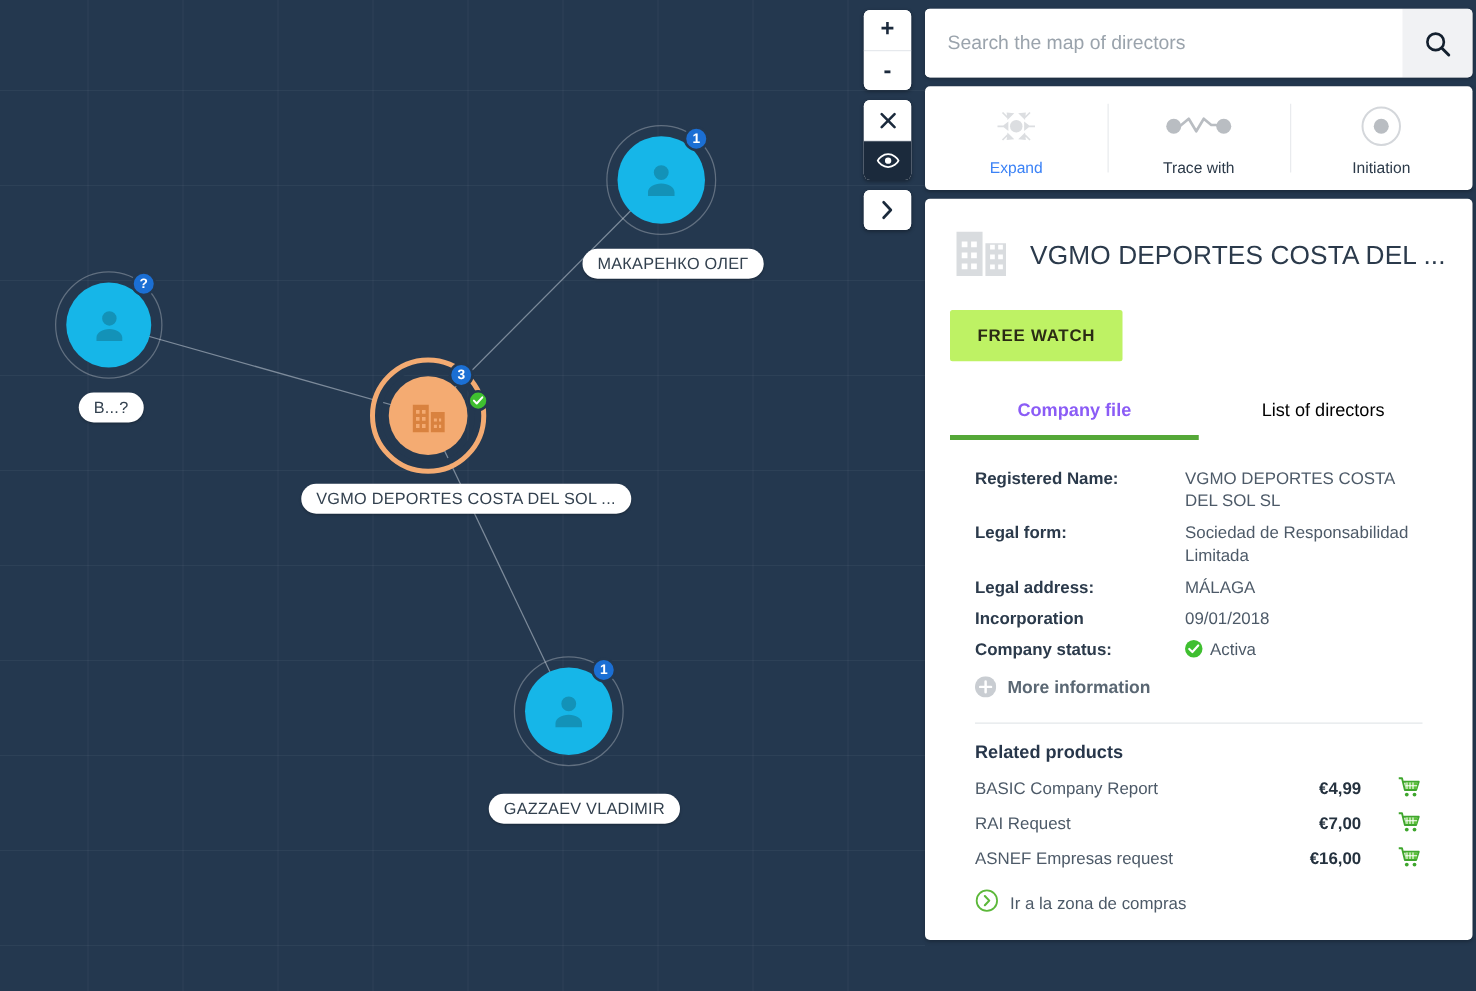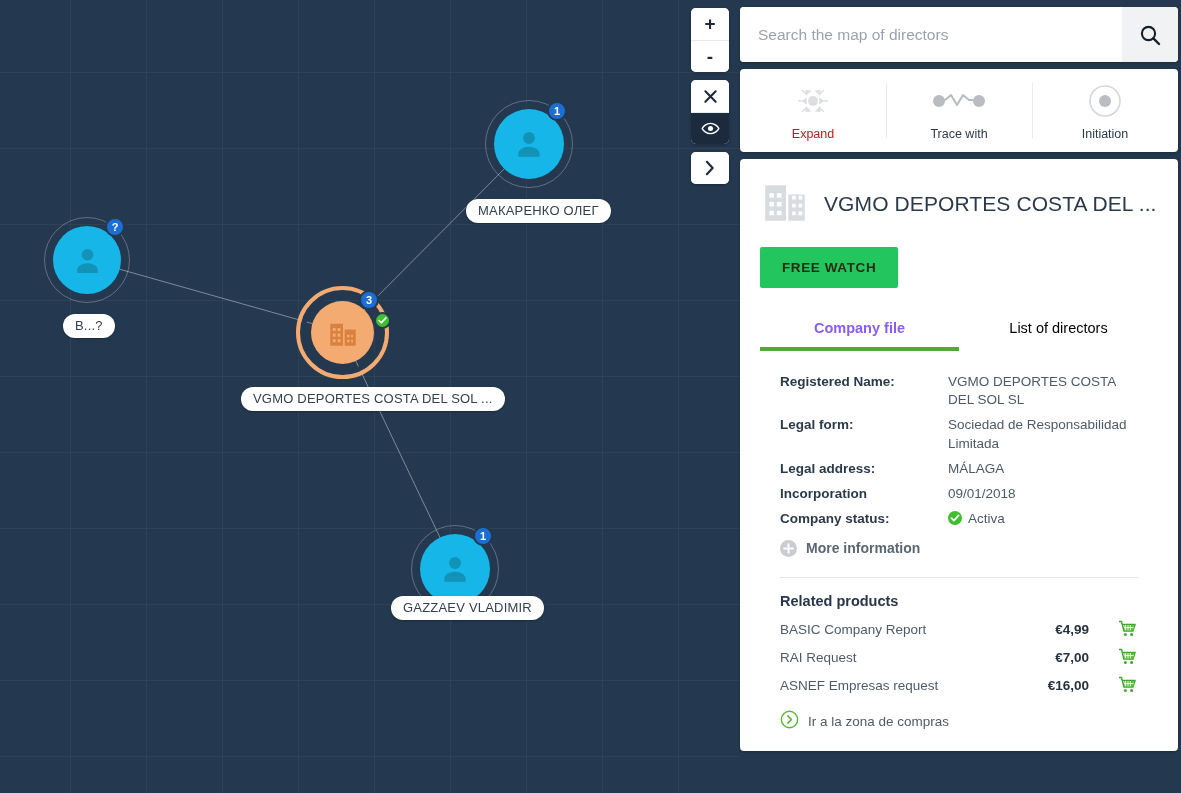--- a/index.html
+++ b/index.html
@@ -105,32 +105,32 @@
   .tool {
     flex: 1; display: flex; flex-direction: column;
     align-items: center; justify-content: center; gap: 6px;
     cursor: pointer; position: relative;
   }
   .tool + .tool::before {
     content: ""; position: absolute; left: 0; top: 14px; bottom: 14px;
     width: 1px; background: #e9ebee;
   }
   .tool-label { font-size: 12.5px; color: #2c3a49; }
-  .tool.disabled .tool-label { color: #b91c1c; }
+  .tool.disabled .tool-label { color: #3b82f6; }
   .tool-icon { height: 40px; display: flex; align-items: center; justify-content: center; }
 
   
   #company-card { padding: 18px 20px 0 20px; }
   #company-head { display: flex; align-items: center; gap: 14px; }
   #company-title {
     font-size: 21px; color: #2b3a4b; font-weight: 400;
     white-space: nowrap; overflow: hidden; letter-spacing: 0.1px;
   }
   #free-watch-btn {
-    display: inline-block; background: #22c55e; color: #2b2b14;
+    display: inline-block; background: #bef264; color: #2b2b14;
     font-size: 13.5px; font-weight: bold; letter-spacing: 0.6px;
     padding: 13px 22px; border: 0; border-radius: 2px;
     margin: 16px 0 0 0; cursor: pointer;
     font-family: "Liberation Sans", sans-serif;
   }
   #tabs { display: flex; margin-top: 22px; }
   .tab {
     flex: 1; text-align: center; padding: 10px 0 11px;
     font-size: 14.5px; color: #000000; cursor: pointer;
     border-bottom: 4px solid transparent;
@@ -213,21 +213,21 @@
 
     <div class="node" style="left:411px; top:525px; width:88px; height:88px;">
       <div class="node-ring" style="left:0; top:0; width:88px; height:88px;"></div>
       <div class="node-core person" style="left:9px; top:9px; width:70px; height:70px;">
         <svg width="34" height="34" viewBox="0 0 24 24">
             <path fill="#1392b8" d="M12 12a4.2 4.2 0 1 0 0-8.4 4.2 4.2 0 0 0 0 8.4zm0 2c-4 0-7.5 2.2-7.5 4.9V21h15v-2.1c0-2.7-3.5-4.9-7.5-4.9z"></path>
           </svg>
       </div>
       <div class="badge" style="left:62px; top:1px;">1</div>
     </div>
-    <div class="node-label" style="left:391px; top:596px;">GAZZAEV VLADIMIR</div>
+    <div class="node-label" style="left:391px; top:635px;">GAZZAEV VLADIMIR</div>
   </div>
 
   <div id="map-controls">
     <div class="ctrl-group">
       <div class="ctrl-btn">+</div>
       <div class="ctrl-btn">-</div>
     </div>
     <div class="gap8"></div>
     <div class="ctrl-group">
       <div class="ctrl-btn">

